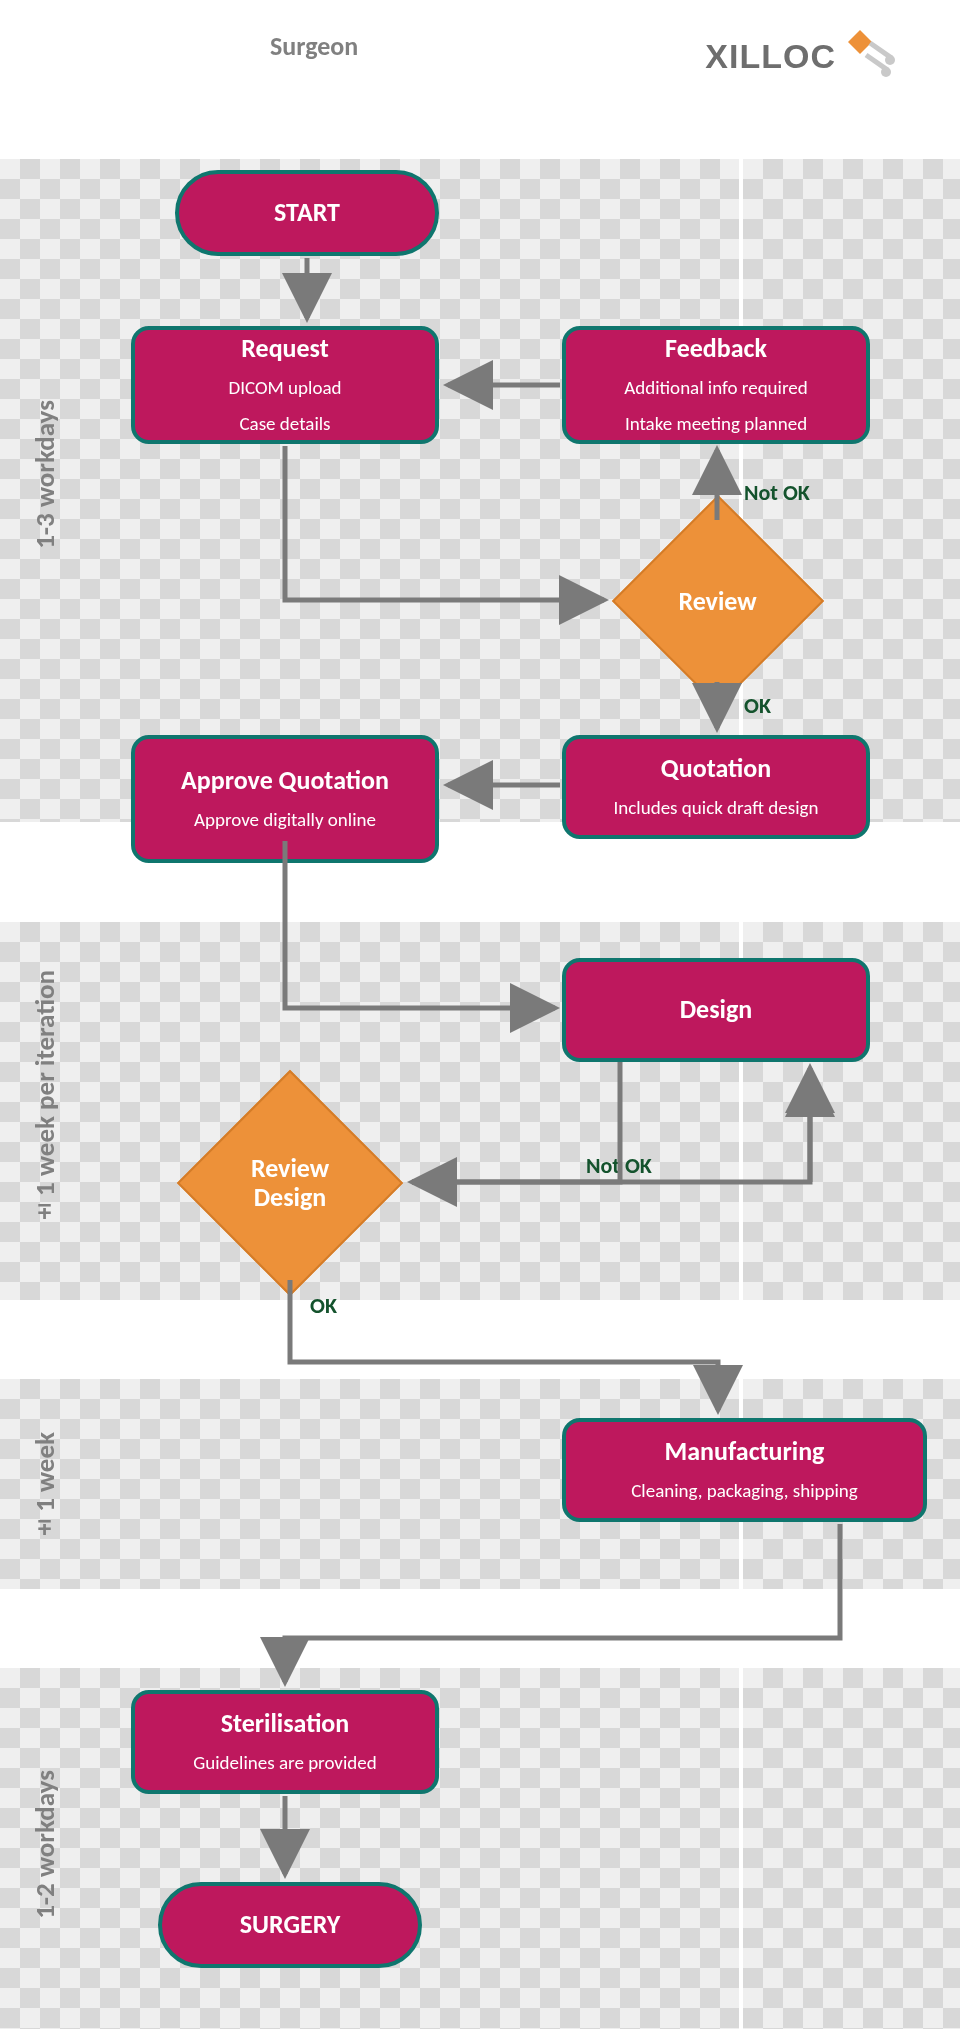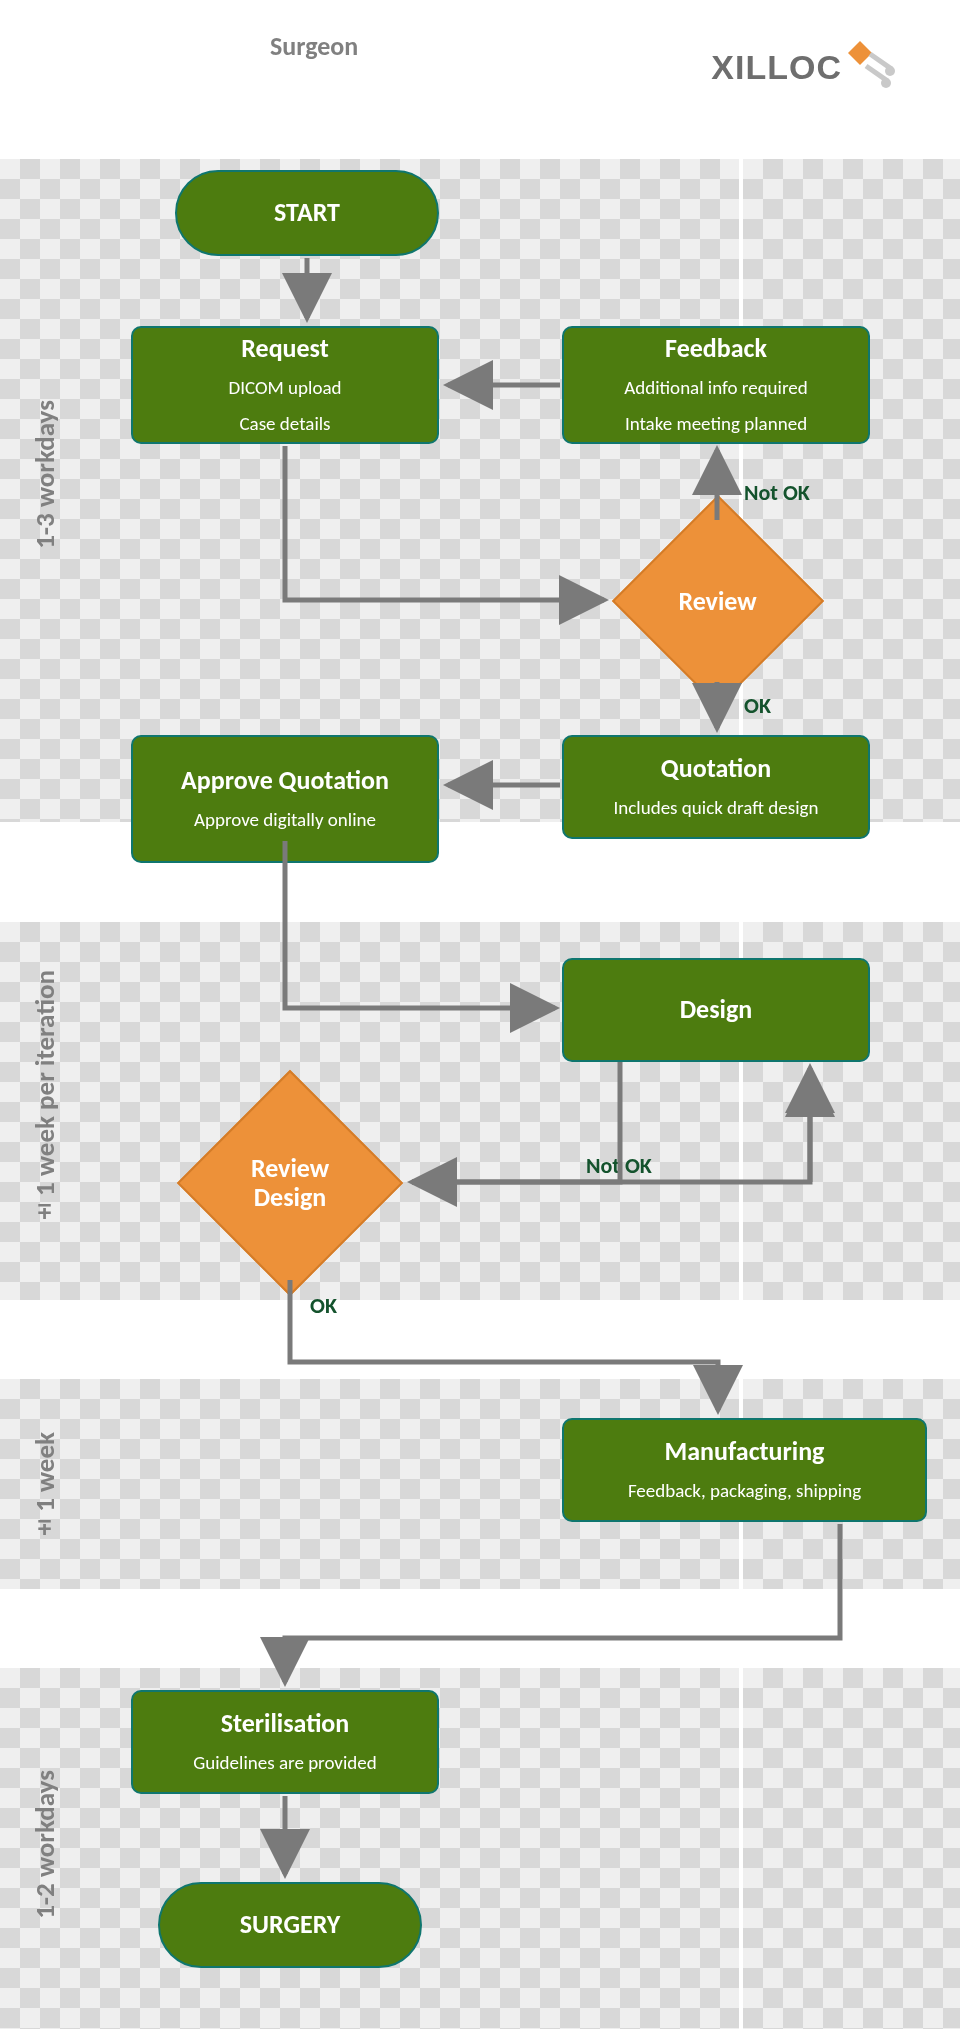--- a/index.html
+++ b/index.html
@@ -1,30 +1,30 @@
 <!DOCTYPE html>
 <html><head>
 <meta charset="utf-8">
 <style>
 *{box-sizing:border-box;margin:0;padding:0}
 body{font-family:Calibri,Arial,sans-serif;background:#fff;width:960px;height:2029px;position:relative;overflow:hidden}
 .checker{position:absolute;background-image:linear-gradient(45deg,#d8d8d8 25%,transparent 25%,transparent 75%,#d8d8d8 75%),linear-gradient(45deg,#d8d8d8 25%,transparent 25%,transparent 75%,#d8d8d8 75%);background-size:40px 40px;background-position:0 0,20px 20px;background-color:#efefef}
 .col-head{position:absolute;top:30px;font-size:26px;font-weight:bold;color:#808080}
 .vlabel{position:absolute;writing-mode:vertical-rl;transform:rotate(180deg);font-size:27px;font-weight:bold;color:#808080}
-.node{position:absolute;background:#4d7c0f;border:2px solid #0f766e;color:#fff;text-align:center;display:flex;flex-direction:column;align-items:center;justify-content:center;padding:8px}
-.rounded{border-radius:10px}
+.node{position:absolute;background:#be185d;border:4px solid #0f766e;color:#fff;text-align:center;display:flex;flex-direction:column;align-items:center;justify-content:center;padding:8px}
+.rounded{border-radius:18px}
 .pill{border-radius:45px}
 .node .t{font-size:26px;font-weight:bold;line-height:1.15}
 .node .s{font-size:19px;line-height:1.25;margin-top:12px}
 .diamond{position:absolute}
 .diamond .shape{width:100%;height:100%;background:#ed9139;border:2px solid #d47c28;transform:rotate(45deg)}
 .diamond .lbl{position:absolute;inset:0;display:flex;align-items:center;justify-content:center;color:#fff;font-size:26px;font-weight:bold;text-align:center;flex-direction:column;line-height:1.1}
 .edge-lbl{position:absolute;font-size:22px;font-weight:bold;color:#14532d}
 svg.arrows{position:absolute;inset:0;width:960px;height:2029px;pointer-events:none}
-.logo{position:absolute;top:37px;right:58px;display:flex;align-items:center;color:#6e6e6e}
+.logo{position:absolute;top:26px;right:58px;display:flex;align-items:center;gap:6px;color:#6e6e6e}
 .logo .word{font-size:34px;font-weight:bold;letter-spacing:1px;font-family:Arial,sans-serif}
 .logo svg{overflow:visible}
 </style>
 </head>
 <body>
 
 <div class="checker" style="left:0;top:159;height:663px;width:739px;top:159px"></div>
 <div class="checker" style="left:743px;top:159px;height:663px;width:217px"></div>
 <div class="checker" style="left:0;top:922px;width:739px;height:378px"></div>
 <div class="checker" style="left:743px;top:922px;width:217px;height:378px"></div>
@@ -92,21 +92,21 @@
 <div class="diamond" style="left:180px;top:1088px;width:220px;height:190px">
   <div class="shape" style="width:160px;height:160px;margin:15px auto"></div>
   <div class="lbl">
       <span>Review</span>
       <span>Design</span>
     </div>
 </div>
 
 <div class="node rounded" style="left:562px;top:1418px;width:365px;height:104px">
   <div class="t">Manufacturing</div>
-  <div class="s">Feedback, packaging, shipping</div>
+  <div class="s">Cleaning, packaging, shipping</div>
 </div>
 
 <div class="node rounded" style="left:131px;top:1690px;width:308px;height:104px">
   <div class="t">Sterilisation</div>
   <div class="s">Guidelines are provided</div>
 </div>
 
 <div class="node pill" style="left:158px;top:1882px;width:264px;height:86px">
   <div class="t">SURGERY</div>
 </div>

